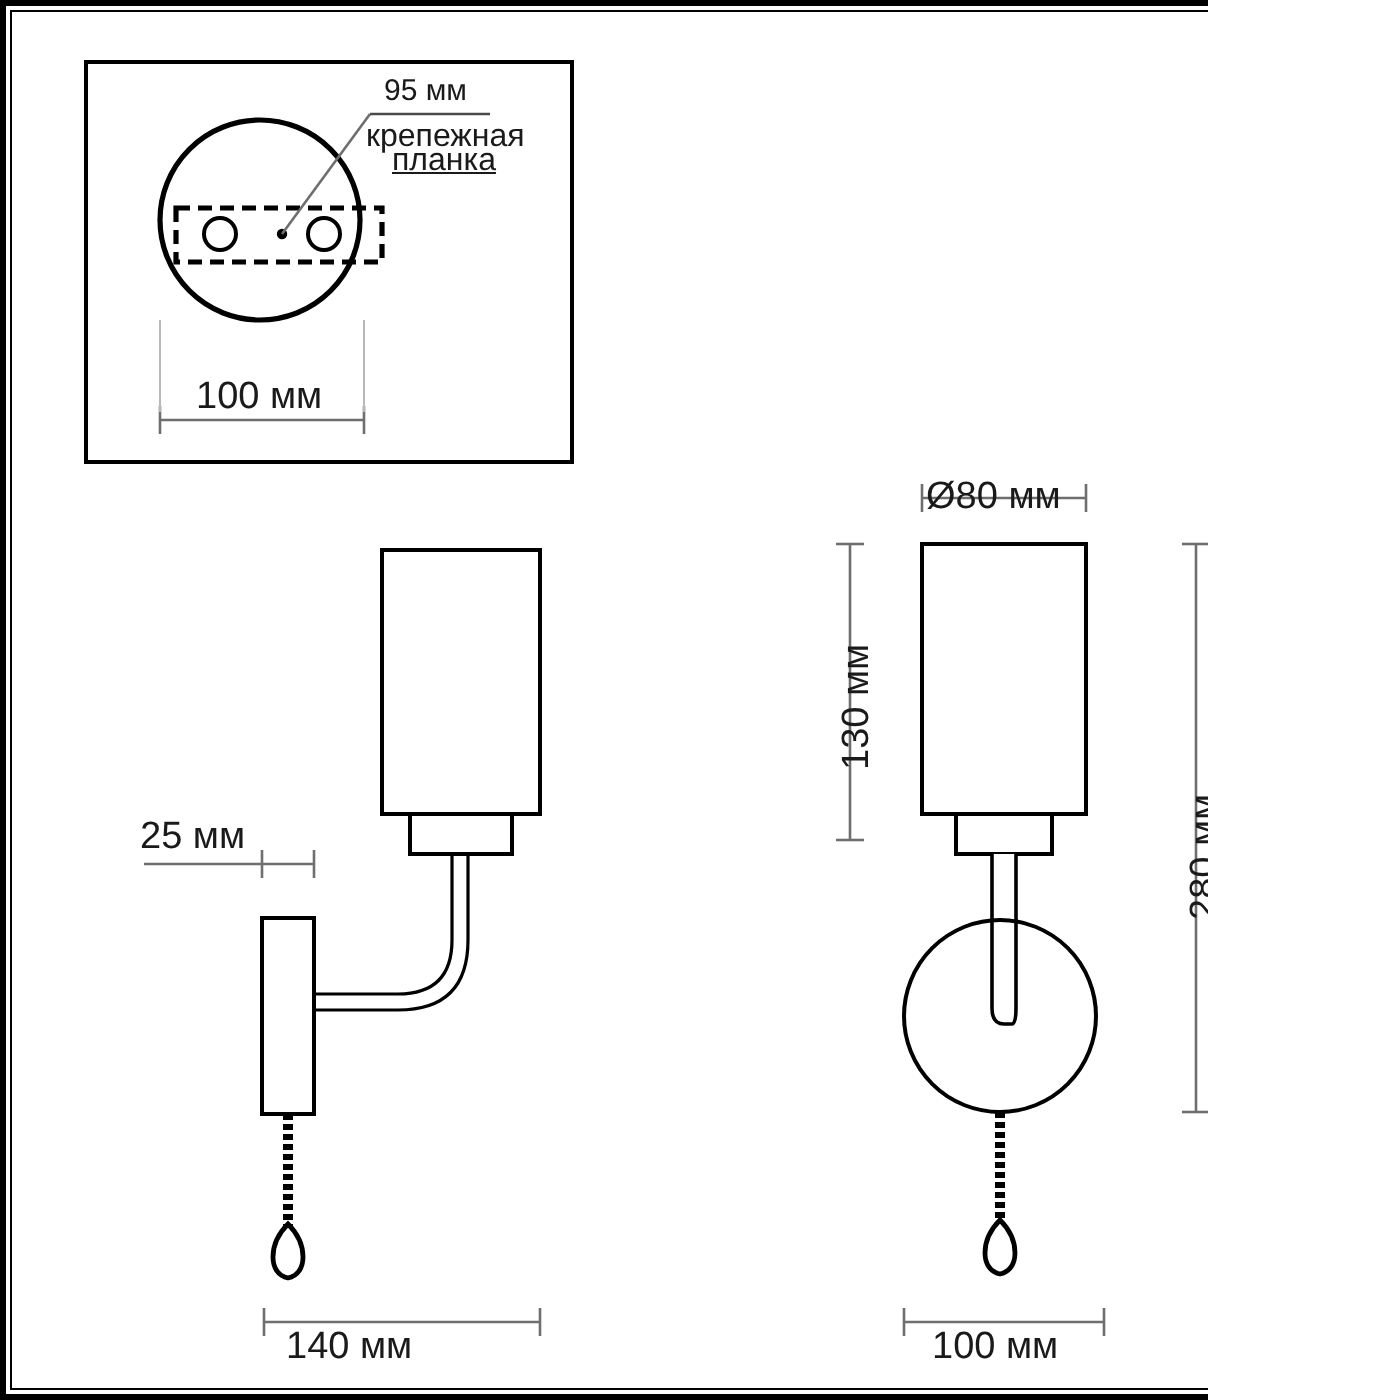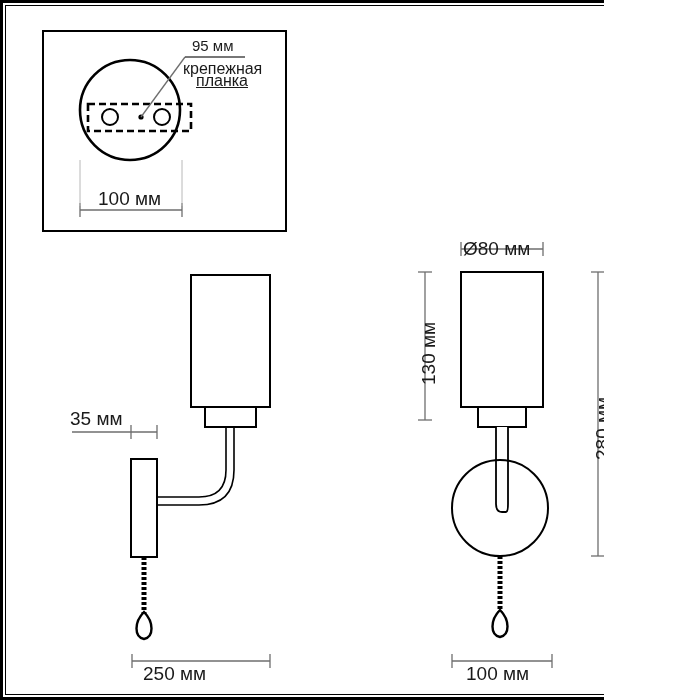--- a/index.html
+++ b/index.html
@@ -140,23 +140,23 @@
   </svg>
 
   <div class="dim-label mid" style="left:192px; top:38px;">95 мм</div>
 
   <div class="dim-label small" style="left:183px; top:60px;">крепежная</div>
 
   <div class="dim-label small" style="left:196px; top:72px;text-decoration:underline;">планка</div>
 
   <div class="dim-label big" style="left:98px; top:188px;">100 мм</div>
 
-  <div class="dim-label big" style="left:70px; top:408px;">35 мм</div>
+  <div class="dim-label big" style="left:70px; top:408px;">25 мм</div>
 
-  <div class="dim-label big" style="left:143px; top:663px;">250 мм</div>
+  <div class="dim-label big" style="left:143px; top:663px;">140 мм</div>
 
   <div class="dim-label big" style="left:463px; top:238px;">Ø80 мм</div>
 
   <div class="dim-label big rot90" style="left:418px; top:385px;">130 мм</div>
 
   <div class="dim-label big rot90" style="left:592px; top:460px;">280 мм</div>
 
   <div class="dim-label big" style="left:466px; top:663px;">100 мм</div>
 
   <div id="frame-border"></div>

